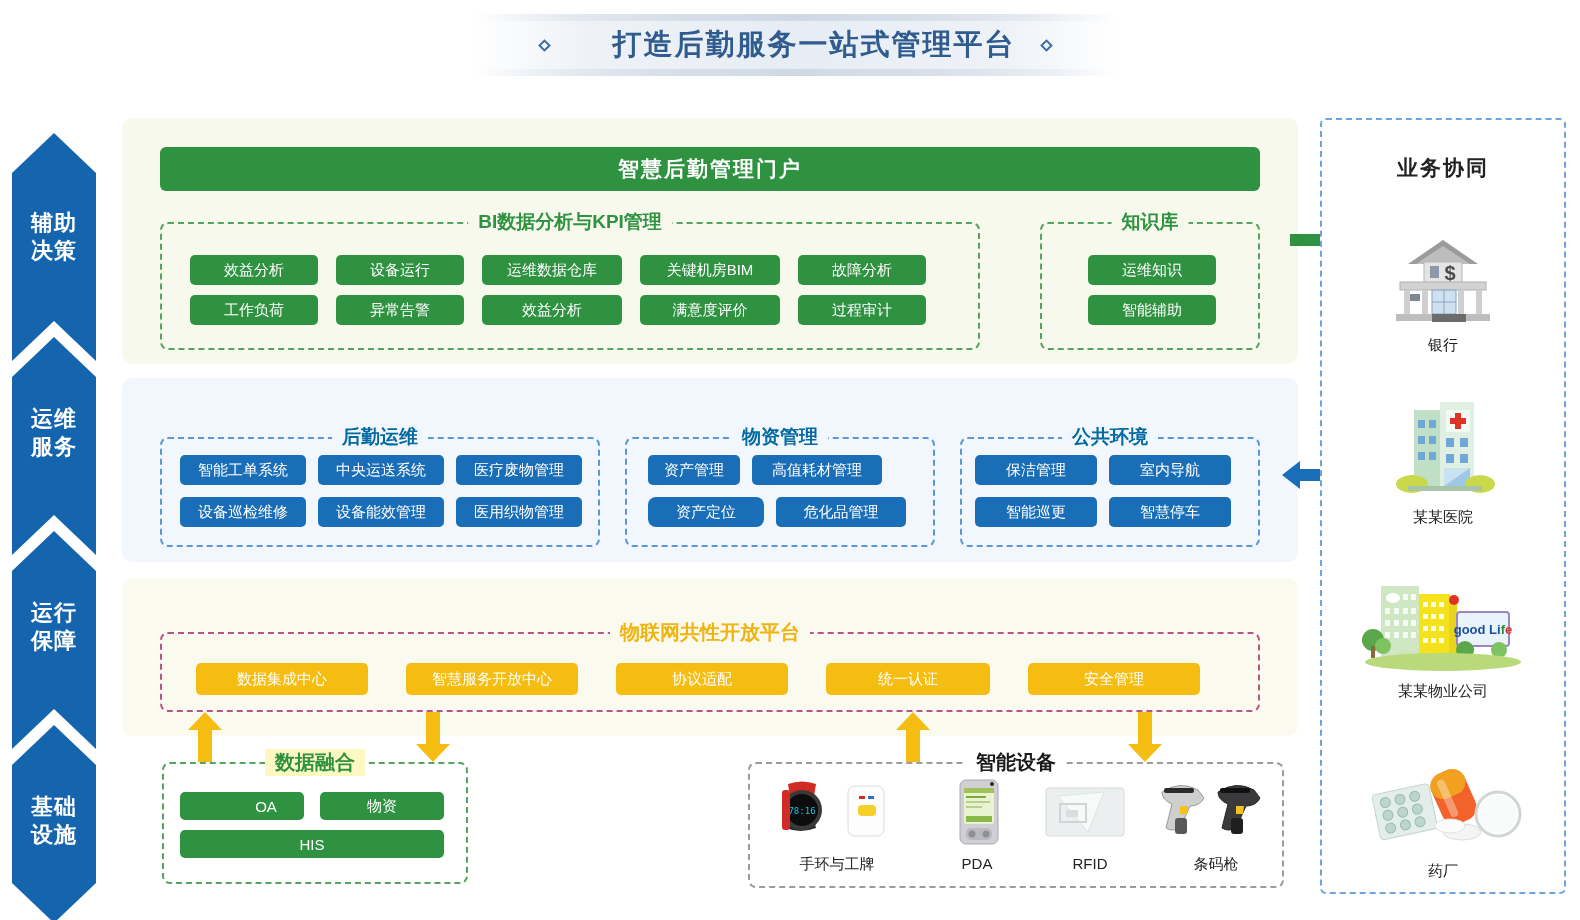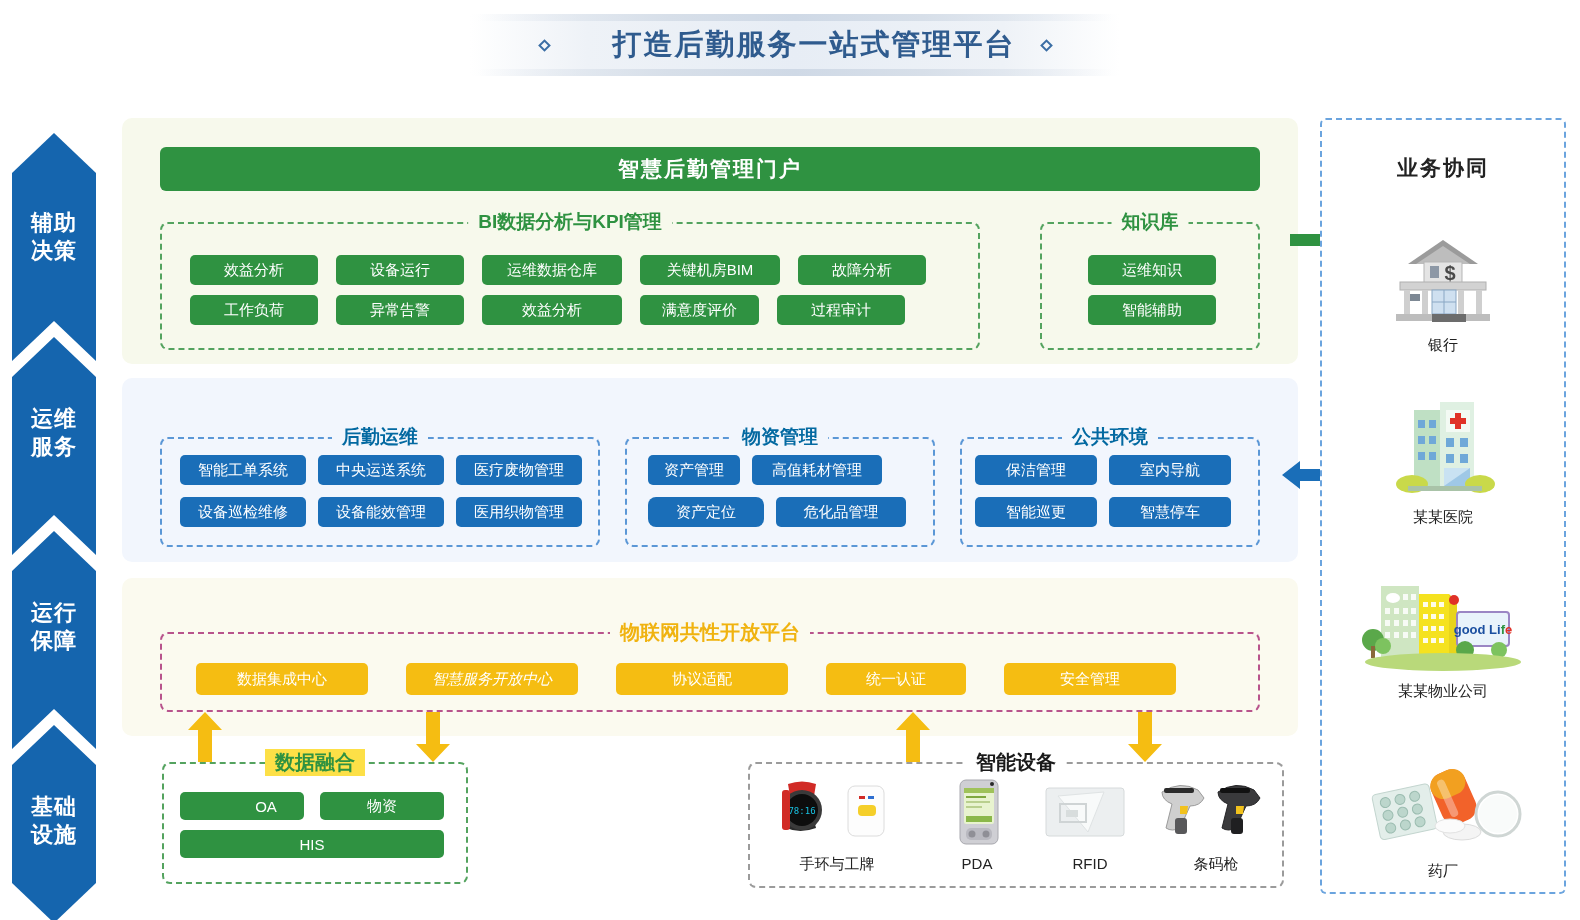--- a/index.html
+++ b/index.html
@@ -146,21 +146,21 @@
   </div>
   <div class="chips" style="left:190px; top:255px; width:770px; gap:10px 18px;">
     <div class="chip chip-green" style="width:128px;">效益分析</div>
     <div class="chip chip-green" style="width:128px;">设备运行</div>
     <div class="chip chip-green" style="width:140px;">运维数据仓库</div>
     <div class="chip chip-green" style="width:140px;">关键机房BIM</div>
     <div class="chip chip-green" style="width:128px;">故障分析</div>
     <div class="chip chip-green" style="width:128px;">工作负荷</div>
     <div class="chip chip-green" style="width:128px;">异常告警</div>
     <div class="chip chip-green" style="width:140px;">效益分析</div>
-    <div class="chip chip-green" style="width:119px;">满意度评价</div>
+    <div class="chip chip-green" style="width:140px;">满意度评价</div>
     <div class="chip chip-green" style="width:128px;">过程审计</div>
   </div>
 
   <div class="group group-green" style="left:1040px; top:222px; width:220px; height:128px;">
     <span class="group-title">知识库</span>
   </div>
   <div class="chips" style="left:1088px; top:255px; width:130px; gap:10px;">
     <div class="chip chip-green" style="width:128px;">运维知识</div>
     <div class="chip chip-green" style="width:128px;">智能辅助</div>
   </div>
@@ -199,41 +199,41 @@
     <div class="chip chip-blue" style="width:122px;">智慧停车</div>
   </div>
 
   <div class="band band-yellow"></div>
 
   <div class="group group-purple" style="left:160px; top:632px; width:1100px; height:80px;">
     <span class="group-title">物联网共性开放平台</span>
   </div>
   <div class="chips" style="left:196px; top:663px; width:1040px; gap:38px;">
     <div class="chip chip-yellow" style="width:172px; height:32px;">数据集成中心</div>
-    <div class="chip chip-yellow" style="width:172px; height:32px;font-style:italic;">智慧服务开放中心</div>
+    <div class="chip chip-yellow" style="width:172px; height:32px;">智慧服务开放中心</div>
     <div class="chip chip-yellow" style="width:172px; height:32px;">协议适配</div>
-    <div class="chip chip-yellow" style="width:140px; height:32px;">统一认证</div>
+    <div class="chip chip-yellow" style="width:164px; height:32px;">统一认证</div>
     <div class="chip chip-yellow" style="width:172px; height:32px;">安全管理</div>
   </div>
 
   <svg class="arrow" style="left:188px; top:712px;" width="34" height="50" viewBox="0 0 34 50">
     <path d="M17 0 L34 18 L24 18 L24 50 L10 50 L10 18 L0 18 Z" fill="#f5bd12"></path>
   </svg>
   <svg class="arrow" style="left:416px; top:712px;" width="34" height="50" viewBox="0 0 34 50">
     <path d="M17 50 L0 32 L10 32 L10 0 L24 0 L24 32 L34 32 Z" fill="#f5bd12"></path>
   </svg>
   <svg class="arrow" style="left:896px; top:712px;" width="34" height="50" viewBox="0 0 34 50">
     <path d="M17 0 L34 18 L24 18 L24 50 L10 50 L10 18 L0 18 Z" fill="#f5bd12"></path>
   </svg>
   <svg class="arrow" style="left:1128px; top:712px;" width="34" height="50" viewBox="0 0 34 50">
     <path d="M17 50 L0 32 L10 32 L10 0 L24 0 L24 32 L34 32 Z" fill="#f5bd12"></path>
   </svg>
 
   <div class="group group-green" style="left:162px; top:762px; width:306px; height:122px; background:#fff;">
-    <span class="group-title" style="background:#fde047; color:#2f9241; font-size:20px;">数据融合</span>
+    <span class="group-title" style="background:#fef9c3; color:#2f9241; font-size:20px;">数据融合</span>
   </div>
   <div class="chips" style="left:180px; top:792px; width:270px; gap:10px 16px;">
     <div class="chip chip-green" style="width:124px; height:28px;padding-left:48px;">OA</div>
     <div class="chip chip-green" style="width:124px; height:28px;">物资</div>
     <div class="chip chip-green" style="width:264px; height:28px;">HIS</div>
   </div>
 
   <div class="group group-gray" style="left:748px; top:762px; width:536px; height:126px; background:#fff;">
     <span class="group-title">智能设备</span>
   </div>

